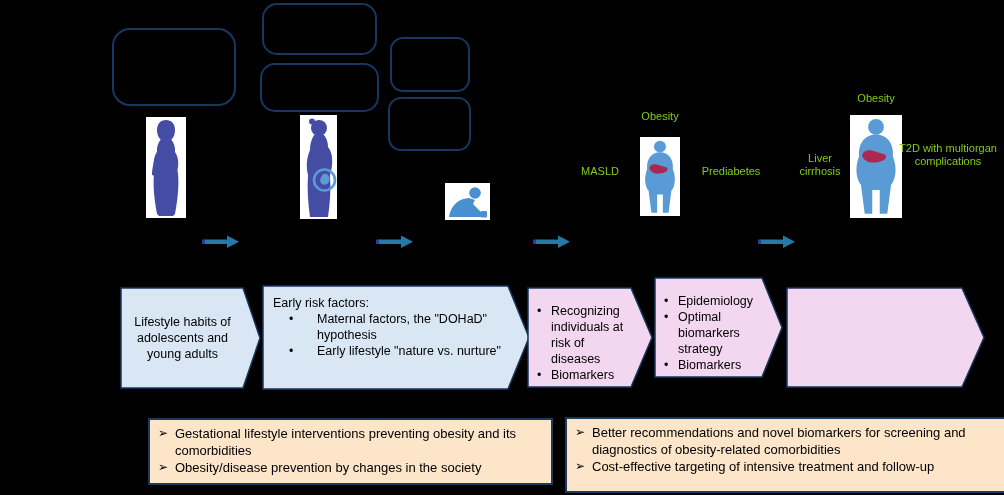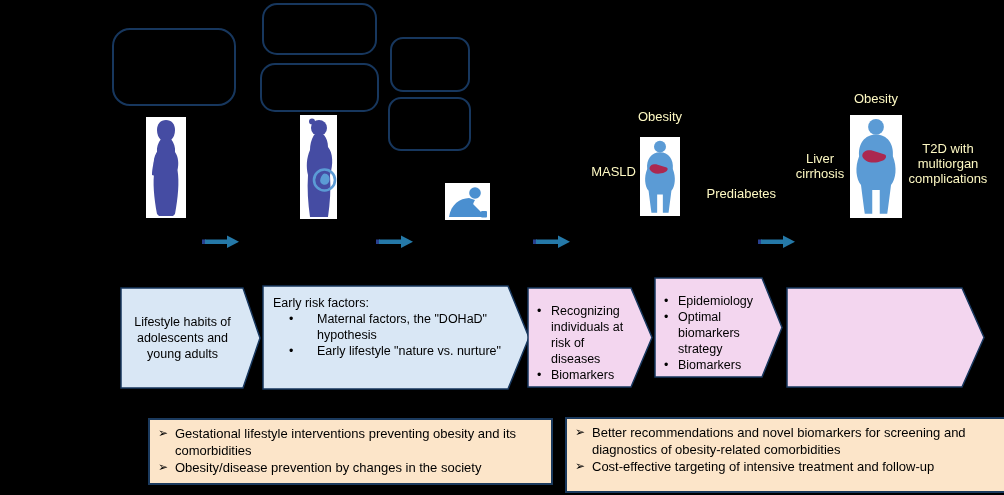--- a/index.html
+++ b/index.html
@@ -6,21 +6,21 @@
   .canvas{
     position:relative;width:1004px;height:495px;background:#000;overflow:hidden;
     font-family:"Liberation Sans",sans-serif;
   }
   
   .obox{position:absolute;border:2.5px solid #17375e;background:transparent;}
   
   .tile{position:absolute;background:#fff;display:flex;align-items:flex-end;justify-content:center;}
   .tile svg{display:block;}
   
-  .slabel{position:absolute;color:#fef9c3;font-size:13px;line-height:1.15;text-align:center;}
+  .slabel{position:absolute;color:#84cc16;font-size:11px;line-height:1.15;text-align:center;}
   
   .tarrow{position:absolute;width:38px;height:13px;}
   
   .chev{position:absolute;}
   .chev svg{position:absolute;left:0;top:0;}
   .chev .content{position:absolute;color:#000;font-size:12.5px;line-height:16px;}
   .chev-center{display:flex;align-items:center;justify-content:center;text-align:center;}
   .chev ul{margin:0;padding:0;list-style:none;}
   .chev li{position:relative;}
   .chev-wide li{padding-left:44px;}
@@ -82,22 +82,22 @@
 
   <div class="tile" style="left:850px;top:115px;width:52px;height:103px;">
     <svg width="50" height="101" viewBox="0 0 40 80">
       <circle cx="20" cy="7.5" r="6.3" fill="#5b9bd5"></circle>
       <path fill="#5b9bd5" d="M20,13.5 C11,13.5 5.5,21 6.5,31 C3,40 4,49 8,54 C9,62 10,70 11,77 L17,77 L17,58 L23,58 L23,77 L29,77 C30,70 31,62 32,54 C36,49 37,40 33.5,31 C34.5,21 29,13.5 20,13.5 Z"></path>
       <path fill="#ab2850" d="M9,31 C9,26.5 13.5,25.5 17.5,26.5 L27,29.5 C29,30.5 28,33.5 25,34.5 C18,37.5 11,36 9,31 Z"></path>
     </svg>
   </div>
 
   <div class="slabel" style="left:615px;top:110px;width:90px;">Obesity</div>
-  <div class="slabel" style="left:564px;top:165px;width:72px;text-align:right;">MASLD</div>
-  <div class="slabel" style="left:686px;top:165px;width:90px;text-align:right;margin-top:22px;">Prediabetes</div>
+  <div class="slabel" style="left:564px;top:165px;width:72px;">MASLD</div>
+  <div class="slabel" style="left:686px;top:165px;width:90px;text-align:center;">Prediabetes</div>
   <div class="slabel" style="left:831px;top:92px;width:90px;">Obesity</div>
   <div class="slabel" style="left:792px;top:152px;width:56px;">Liver cirrhosis</div>
   <div class="slabel" style="left:898px;top:142px;width:100px;">T2D with multiorgan complications</div>
 
   <svg class="tarrow" style="left:202px;top:235px;" viewBox="0 0 38 13">
     <rect x="0" y="4.5" width="4" height="4.5" fill="#28408f"></rect>
     <rect x="3" y="4.5" width="23" height="4.5" fill="#2579a8"></rect>
     <polygon points="25,0.5 37,6.7 25,13" fill="#2579a8"></polygon>
   </svg>
   <svg class="tarrow" style="left:376px;top:235px;" viewBox="0 0 38 13">

